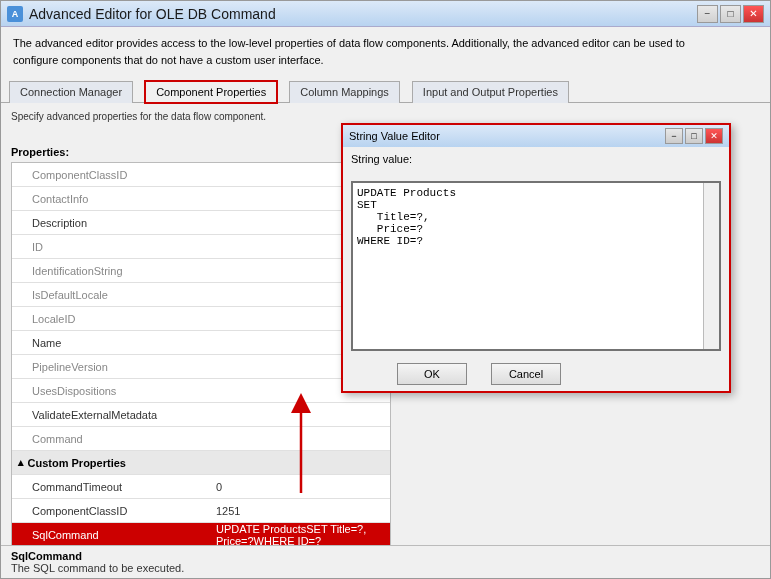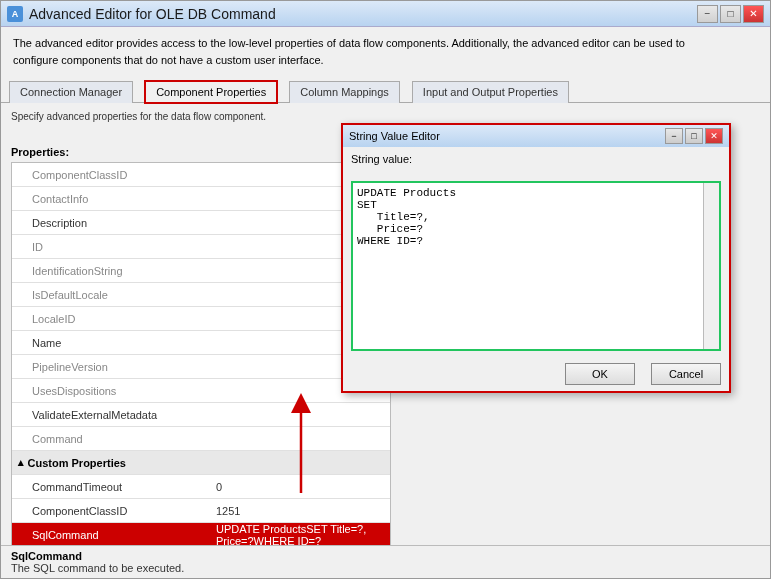--- a/index.html
+++ b/index.html
@@ -216,21 +216,21 @@
       display: flex;
       flex-direction: column;
     }
     .dialog-label {
       font-size: 11px;
       color: #000;
       margin-bottom: 16px;
     }
     .dialog-textarea-wrapper {
       flex: 1;
-      border: 2px solid #22c55e;
+      border: 2px solid #737373;
       background: #84cc16;
       position: relative;
     }
     .dialog-textarea {
       width: 100%;
       height: 100%;
       border: none;
       outline: none;
       padding: 4px;
       font-family: 'Courier New', monospace;
@@ -243,22 +243,21 @@
       position: absolute;
       right: 0;
       top: 0;
       width: 16px;
       height: 100%;
       background: #f0f0f0;
       border-left: 1px solid #bbb;
     }
     .dialog-footer {
       display: flex;
-      justify-content: flex-end;
-      gap: 16px;
+      gap: 24px;
       padding: 6px 8px;
       margin-left: 46px;
     }
     .ok-btn, .cancel-btn {
       width: 70px;
       height: 22px;
       border: 1px solid #888;
       background: linear-gradient(to bottom, #f5f5f5, #ddd);
       font-size: 11px;
       cursor: pointer;

